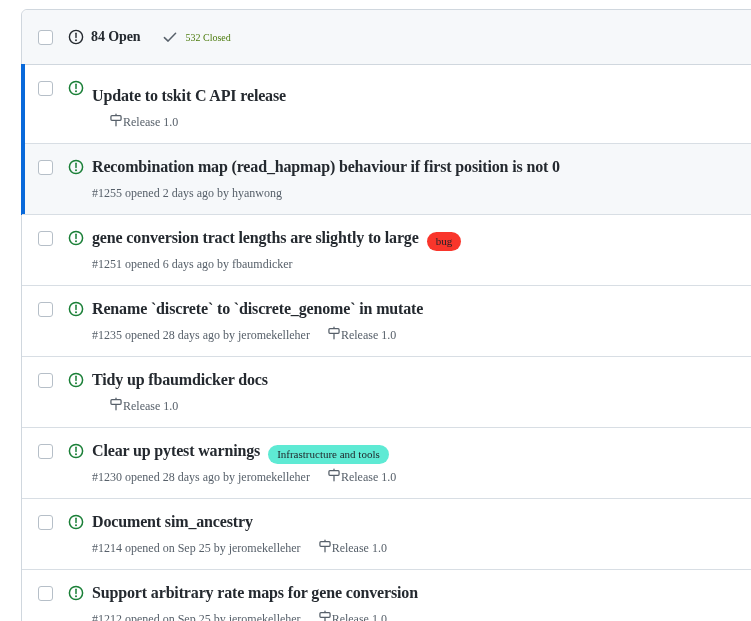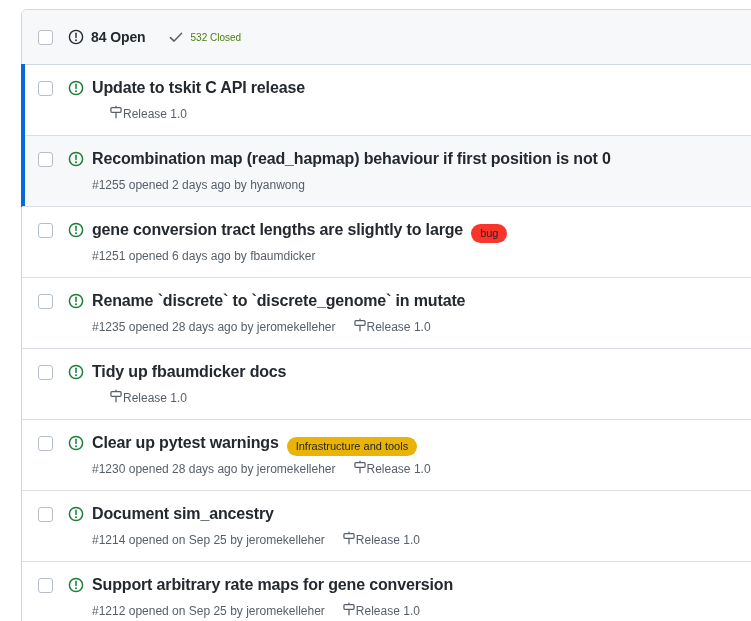--- a/index.html
+++ b/index.html
@@ -13,20 +13,21 @@
   body {
     font-family: "Liberation Sans", sans-serif;
     -webkit-font-smoothing: antialiased;
     color: #24292f;
   }
 
   #app {
     position: relative;
     width: 751px;
     height: 526px;
+    font-family: Liberation Serif, serif;
   }
 
   .issues-container {
     position: absolute;
     left: 21px;
     top: 9px;
     width: 760px;            
     border: 1px solid #d0d7de;
     border-radius: 6px;
     background: #ffffff;
@@ -229,21 +230,21 @@
     </div>
     <span class="row-state-icon">
             <svg width="16" height="16" viewBox="0 0 16 16" aria-hidden="true">
       <circle cx="8" cy="8" r="6.6" fill="none" stroke="#1a7f37" stroke-width="1.5"></circle>
       <path d="M8 4.3v4.2" stroke="#1a7f37" stroke-width="1.5" stroke-linecap="round"></path>
       <circle cx="8" cy="11.2" r="1" fill="#1a7f37"></circle>
     </svg>
           </span>
     <div class="row-main">
       <div class="title-line">
-        <a class="issue-title" href="#" style="text-decoration:none;">Update to tskit C API release</a>
+        <a class="issue-title" href="#" style="text-decoration:none;margin-top:8px;">Update to tskit C API release</a>
 
       </div>
       <div class="meta-line">
         <span class="milestone">
          <span class="glyph">
                   <svg width="14" height="14" viewBox="0 0 16 16" aria-hidden="true">
       <path d="M8 1.2v1.6M8 9.3v5.4" stroke="#57606a" stroke-width="1.45" stroke-linecap="round"></path>
       <rect x="2.2" y="3.1" width="11.6" height="5.2" rx="1.1" fill="none" stroke="#57606a" stroke-width="1.45"></rect>
     </svg>
                 </span>
@@ -362,21 +363,21 @@
     <span class="row-state-icon">
             <svg width="16" height="16" viewBox="0 0 16 16" aria-hidden="true">
       <circle cx="8" cy="8" r="6.6" fill="none" stroke="#1a7f37" stroke-width="1.5"></circle>
       <path d="M8 4.3v4.2" stroke="#1a7f37" stroke-width="1.5" stroke-linecap="round"></path>
       <circle cx="8" cy="11.2" r="1" fill="#1a7f37"></circle>
     </svg>
           </span>
     <div class="row-main">
       <div class="title-line">
         <a class="issue-title" href="#" style="text-decoration:none;">Clear up pytest warnings</a>
-        <span class="label-chip" style="background:#eab308;color:#1f2328;">Infrastructure and tools</span>
+        <span class="label-chip" style="background:#5eead4;color:#1f2328;">Infrastructure and tools</span>
       </div>
       <div class="meta-line">
         <span class="meta-text">#1230 opened 28 days ago by jeromekelleher</span>
         <span class="milestone">
          <span class="glyph">
                   <svg width="14" height="14" viewBox="0 0 16 16" aria-hidden="true">
       <path d="M8 1.2v1.6M8 9.3v5.4" stroke="#57606a" stroke-width="1.45" stroke-linecap="round"></path>
       <rect x="2.2" y="3.1" width="11.6" height="5.2" rx="1.1" fill="none" stroke="#57606a" stroke-width="1.45"></rect>
     </svg>
                 </span>

